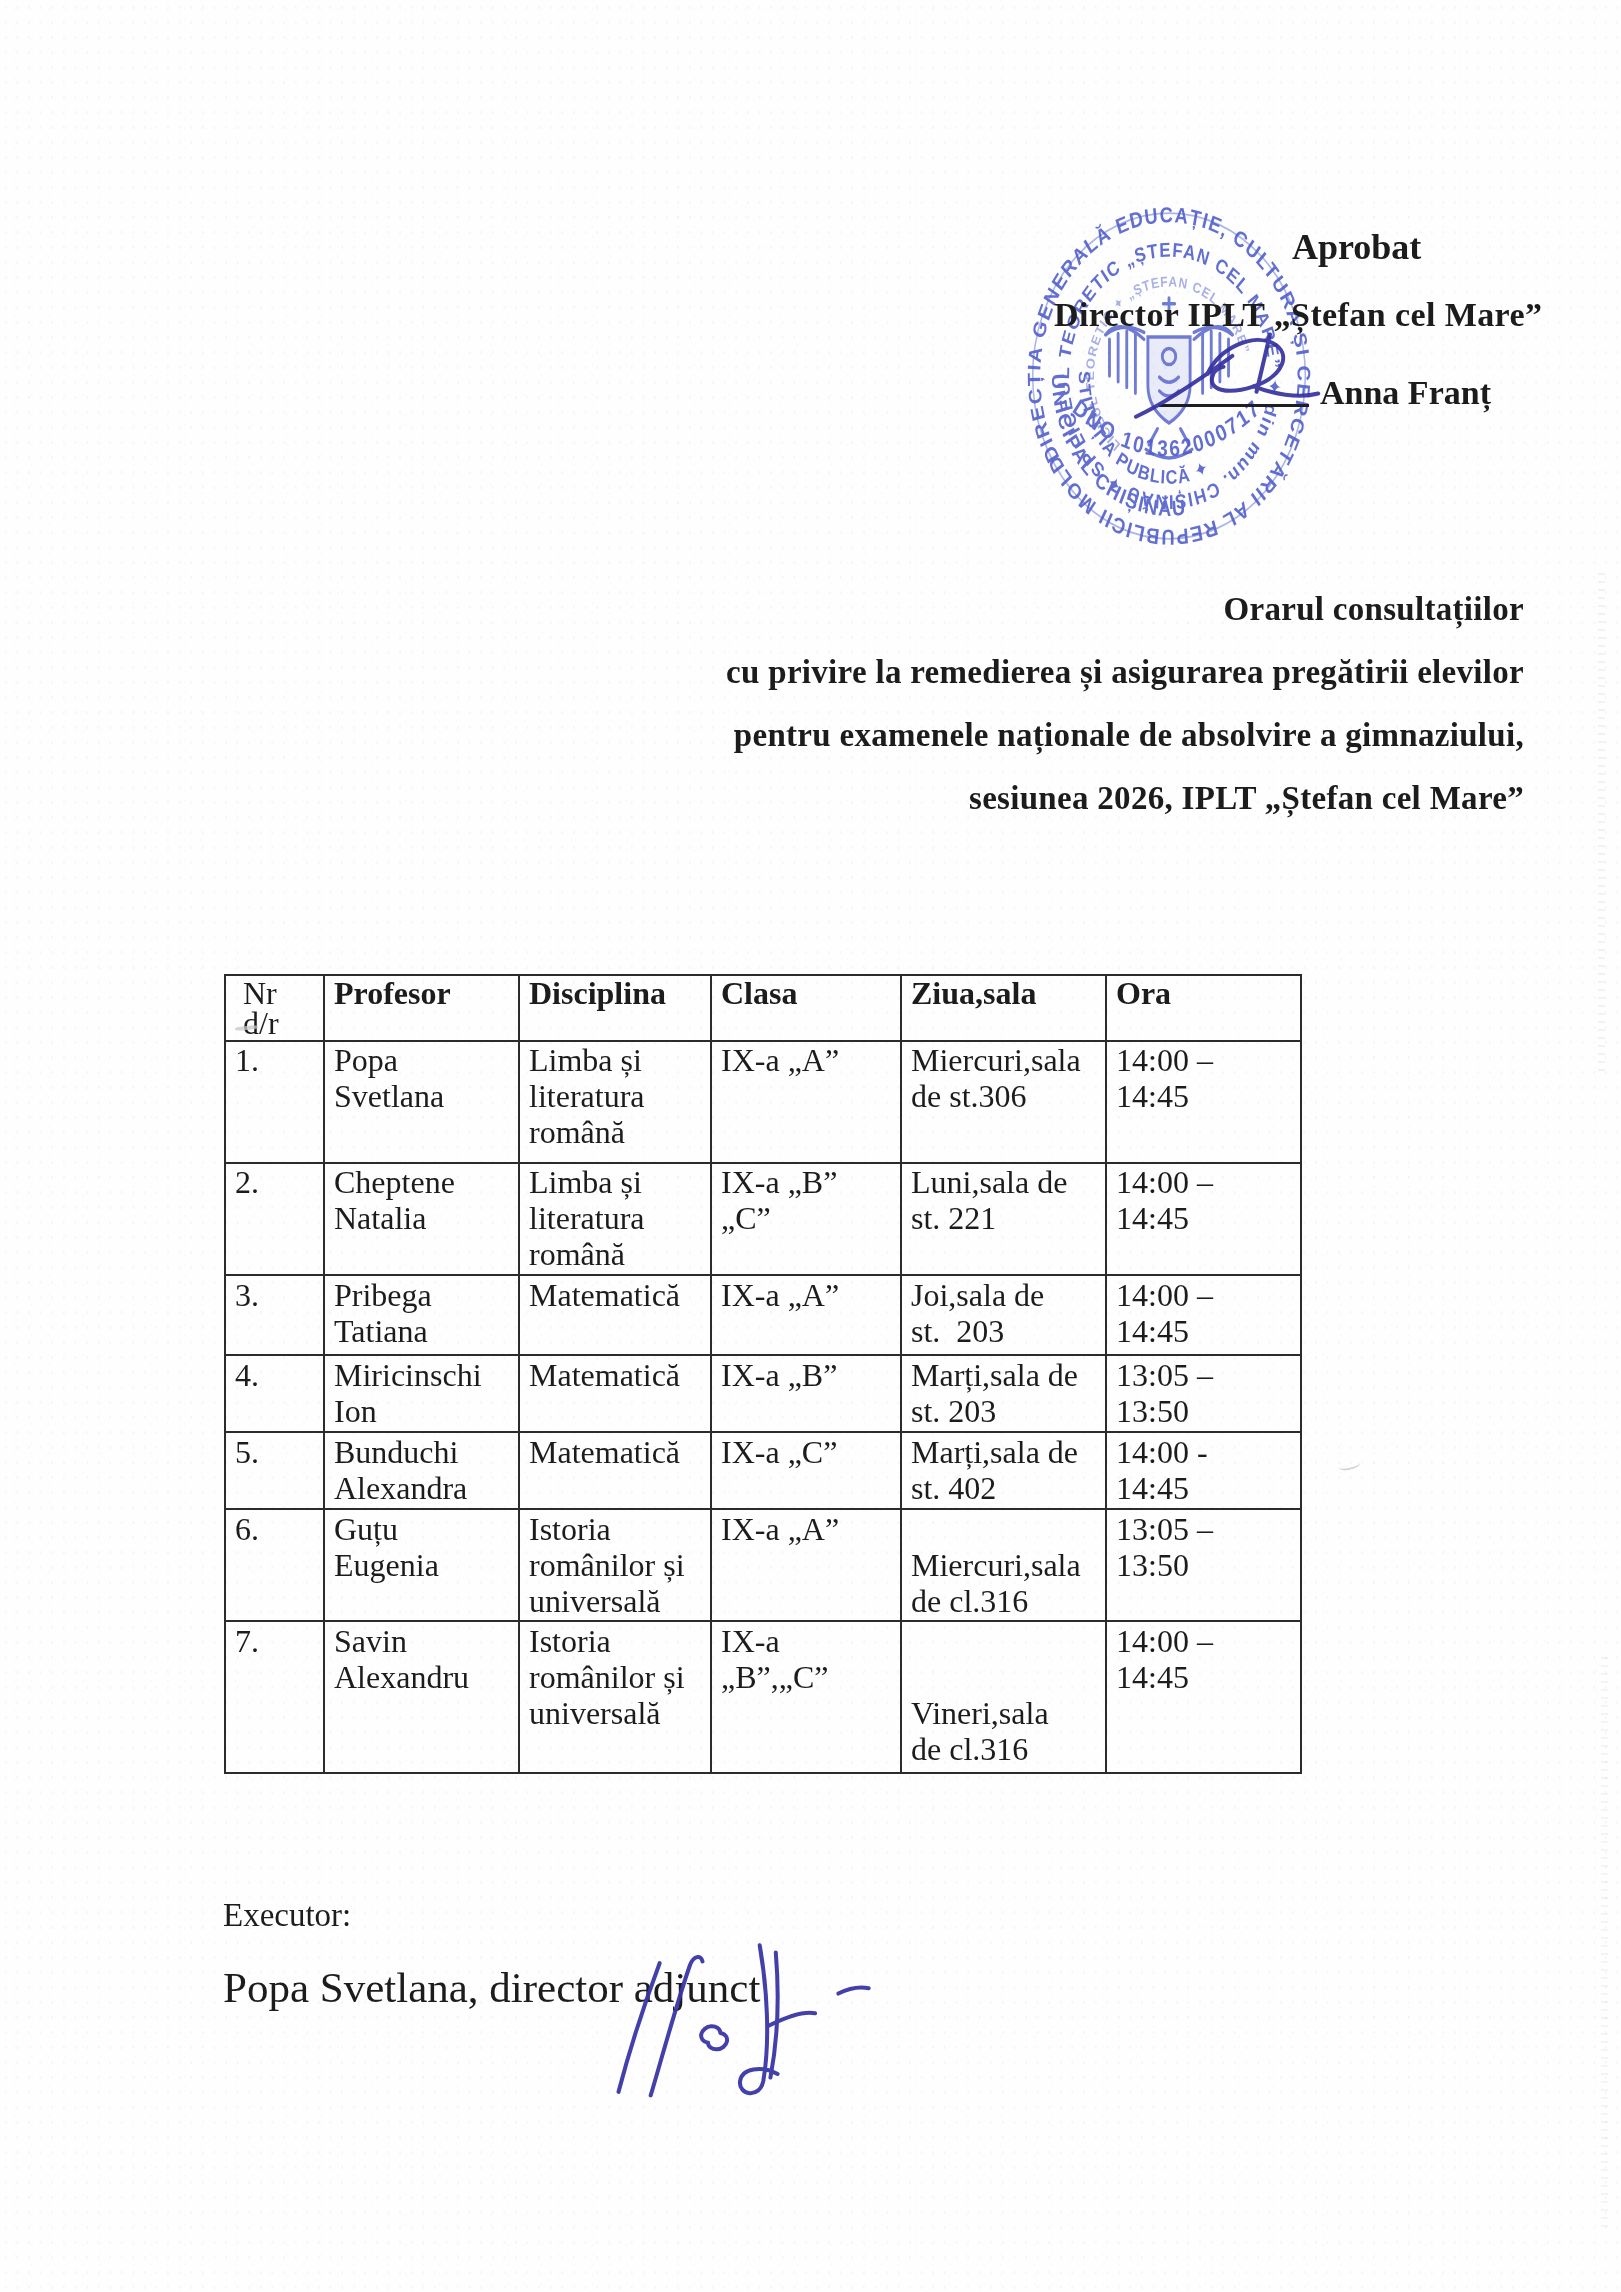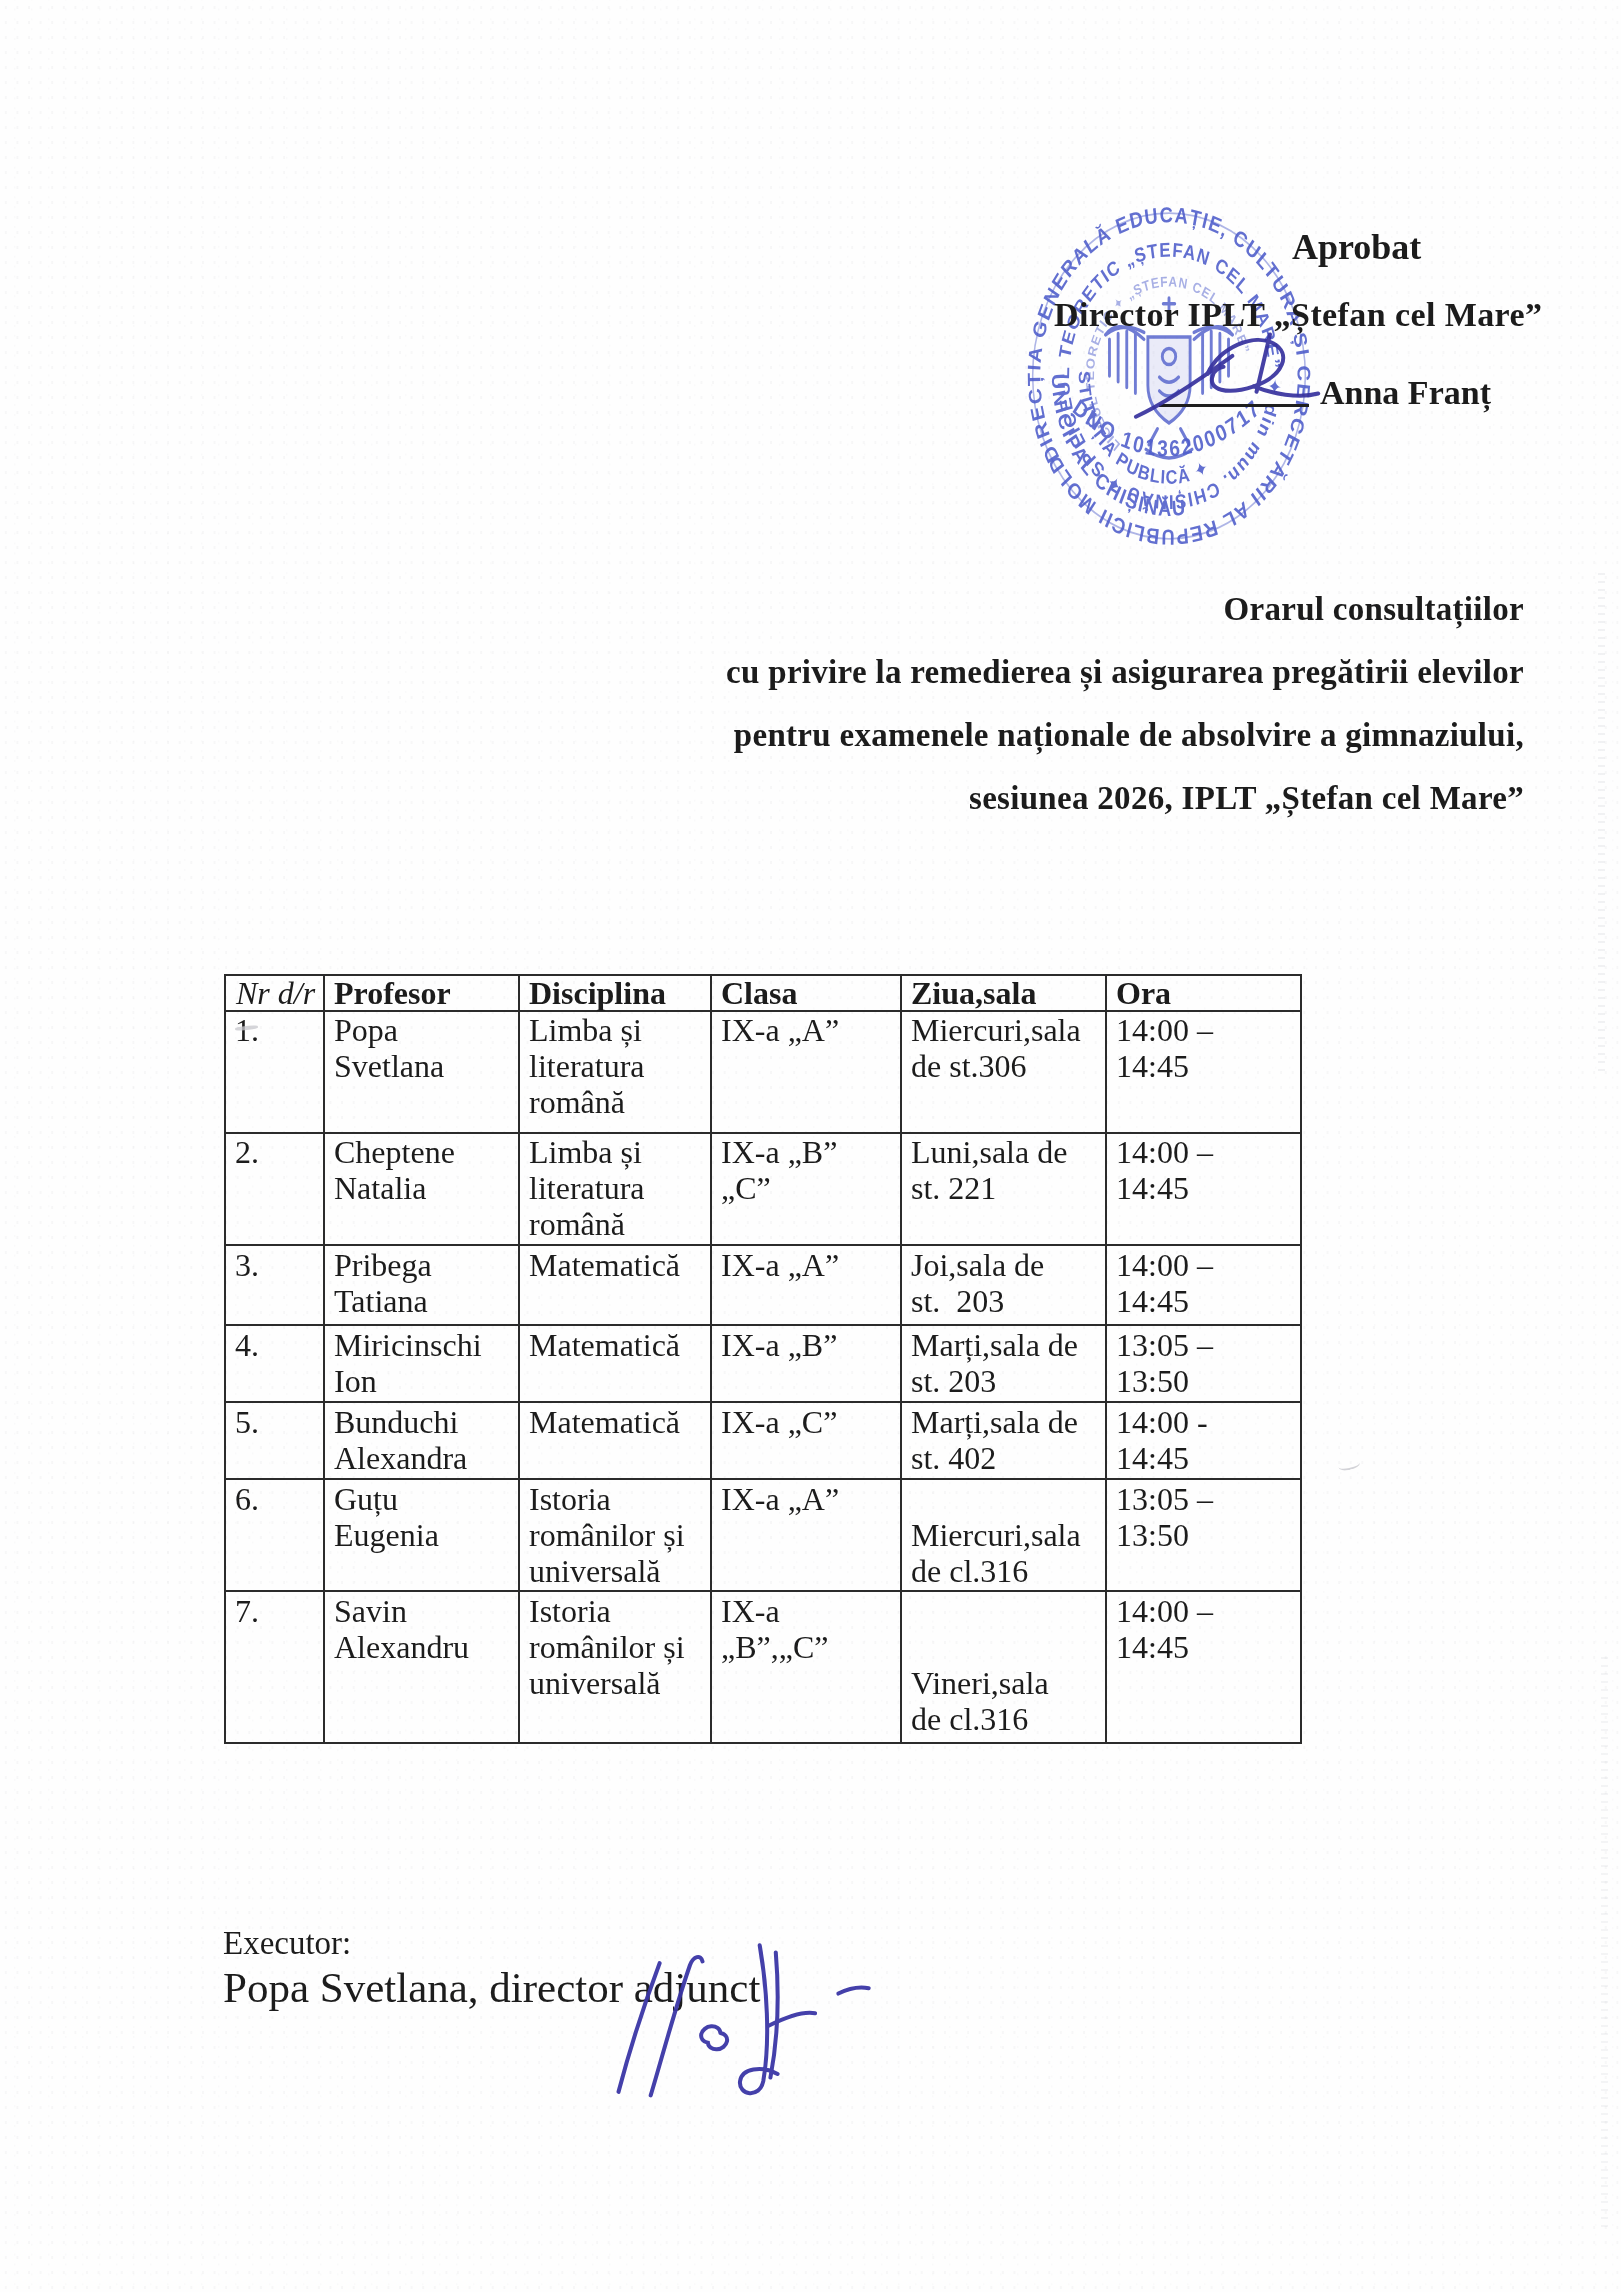--- a/index.html
+++ b/index.html
@@ -43,28 +43,28 @@
     position:absolute; left:224px; top:974px;
     border-collapse:collapse; table-layout:fixed; width:1076px;
     font-size:32px; line-height:36px;
   }
   table.schedule td, table.schedule th {
     border:2.7px solid #2b2b2b; vertical-align:top;
     padding:0.9px 5.4px 1.8px 9px; white-space:pre-line; overflow:visible;
     font-weight:normal; text-align:left;
   }
   table.schedule th { height:29.6px; line-height:30px; font-weight:bold; padding-top:1.8px; }
-  table.schedule th.nrcol { font-weight:normal; padding-left:10px;font-style:italic; }
+  table.schedule th.nrcol { font-weight:normal; padding-left:17px; }
   td.nr { text-align:right; padding-right:12.5px; font-weight:bold; }
   tr.r1 { height:122px; } tr.r2 { height:94px; } tr.r3 { height:80px; }
   tr.r4 { height:72px;  } tr.r5 { height:75px;  } tr.r6 { height:95px; }
   tr.r7 { height:152px; }
 
   
-  .executor-label { position:absolute; left:223px; top:1897px; font-size:33px;margin-top:28px; }
+  .executor-label { position:absolute; left:223px; top:1897px; font-size:33px; }
   .executor-name  { position:absolute; left:223px; top:1963px; font-size:43px; }
 
   
   .artifact-dash {
     position:absolute; left:235px; top:1026px; width:23px; height:3.6px;
     border-radius:40%; background:#c7c7cc; transform:rotate(-6deg); opacity:.75; z-index:1;
   }
   .artifact-tilde {
     position:absolute; left:1338px; top:1460px; width:21.5px; height:8px;
     border-bottom:2.7px solid #b8b8bf; border-radius:50%; transform:rotate(-12deg); opacity:.6; z-index:1;

